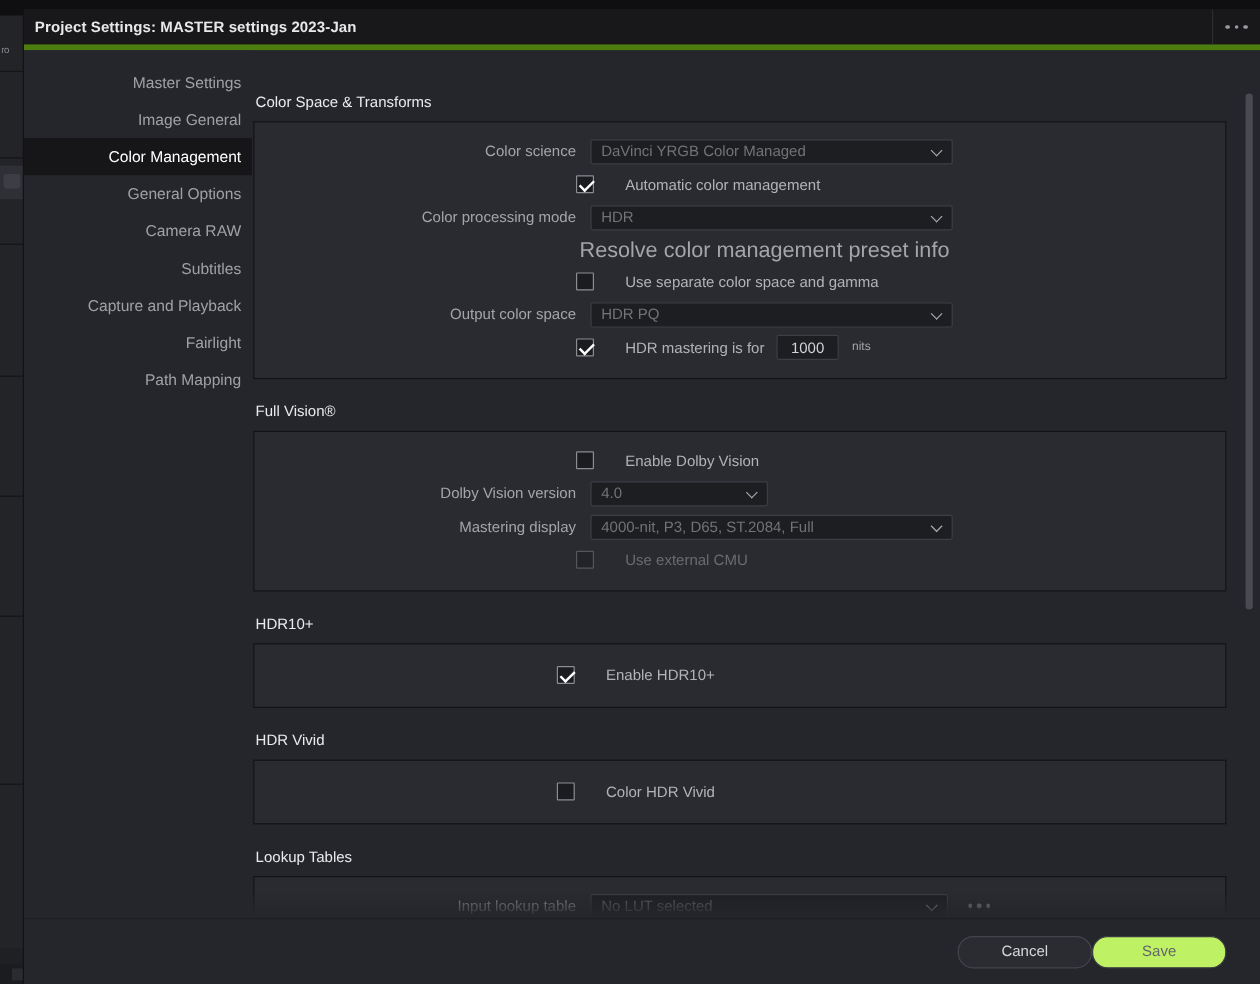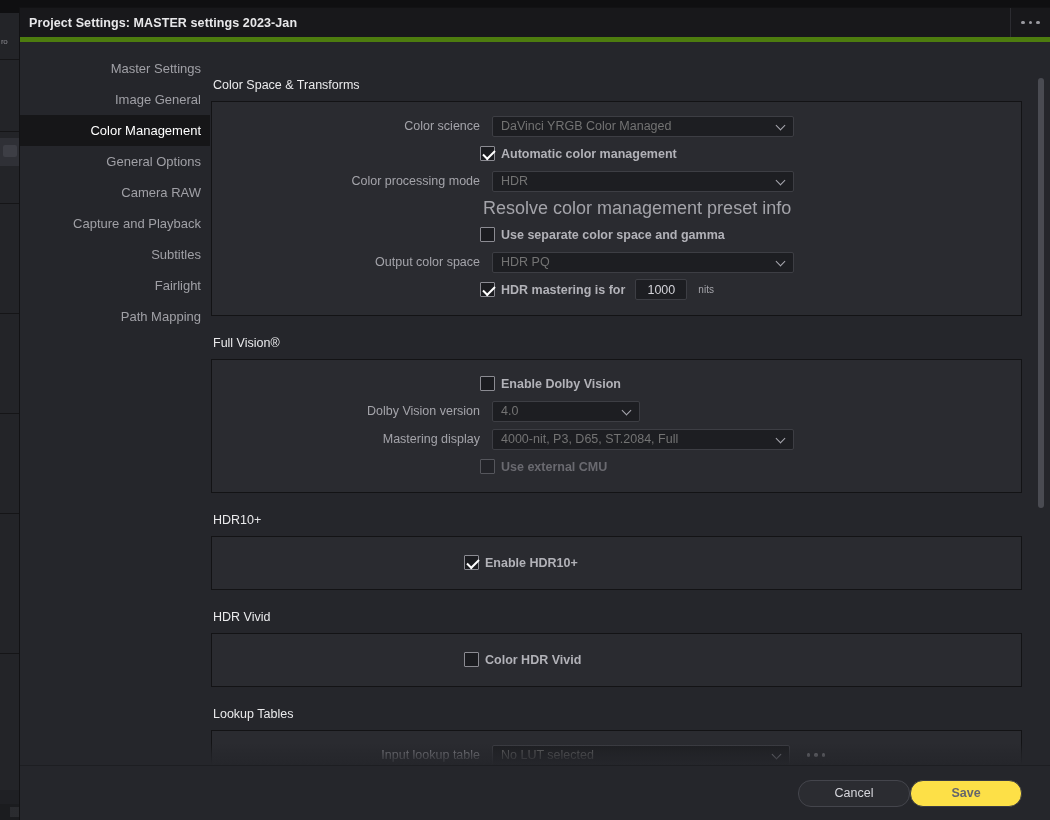--- a/index.html
+++ b/index.html
@@ -232,24 +232,23 @@
   .cbox.dim { border-color: #55565c; background: #232429; }
   .cbox .tick {
     position: absolute;
     width: 10px; height: 5px;
     border-left: 2px solid #ffffff;
     border-bottom: 2px solid #ffffff;
     transform: rotate(-45deg);
     top: 3px; left: 2px;
   }
   .chk-label {
-    margin-left: 6px;
+    margin-left: 26px;
     font-size: 12.5px; color: #b2b2b8;
     white-space: nowrap;
-    font-weight: bold;
   }
   .chk-label.dim { color: #6a6a70; text-align: center; }
 
   .note {
     font-size: 18px; color: #a4a4aa;
     height: 26px; display: flex; align-items: center;
   }
   .note .note-offset { width: 252px; min-width: 252px; }
 
   .numfield {
@@ -309,22 +308,21 @@
     border: 1px solid #44454c;
     background: #2b2c31;
     color: #d6d6dc;
     font-size: 12.5px;
     display: flex; align-items: center; justify-content: center;
     cursor: default;
   }
   .btn.disabled {
     color: #65656c;
     border-color: #3a3b41;
-    background: #fde047;
-    font-weight: bold;
+    background: #bef264;
   }
 </style>
 </head>
 <body>
 
 <div id="root">
 
   <div class="bg-layer">
     <div class="bg-thumbstrip">
       <div class="bg-thumbs"></div>
@@ -365,22 +363,22 @@
     </div>
 
     <div class="body-area">
 
       <div class="sidebar">
         <div class="side-item">Master Settings</div>
         <div class="side-item">Image General</div>
         <div class="side-item active">Color Management</div>
         <div class="side-item">General Options</div>
         <div class="side-item">Camera RAW</div>
+        <div class="side-item">Subtitles</div>
         <div class="side-item">Capture and Playback</div>
-        <div class="side-item">Subtitles</div>
         <div class="side-item">Fairlight</div>
         <div class="side-item">Path Mapping</div>
       </div>
 
       <div class="content-wrap">
         <div class="content">
 
           <div class="section-title">Color Space &amp; Transforms</div>
           <div class="panel">
 

